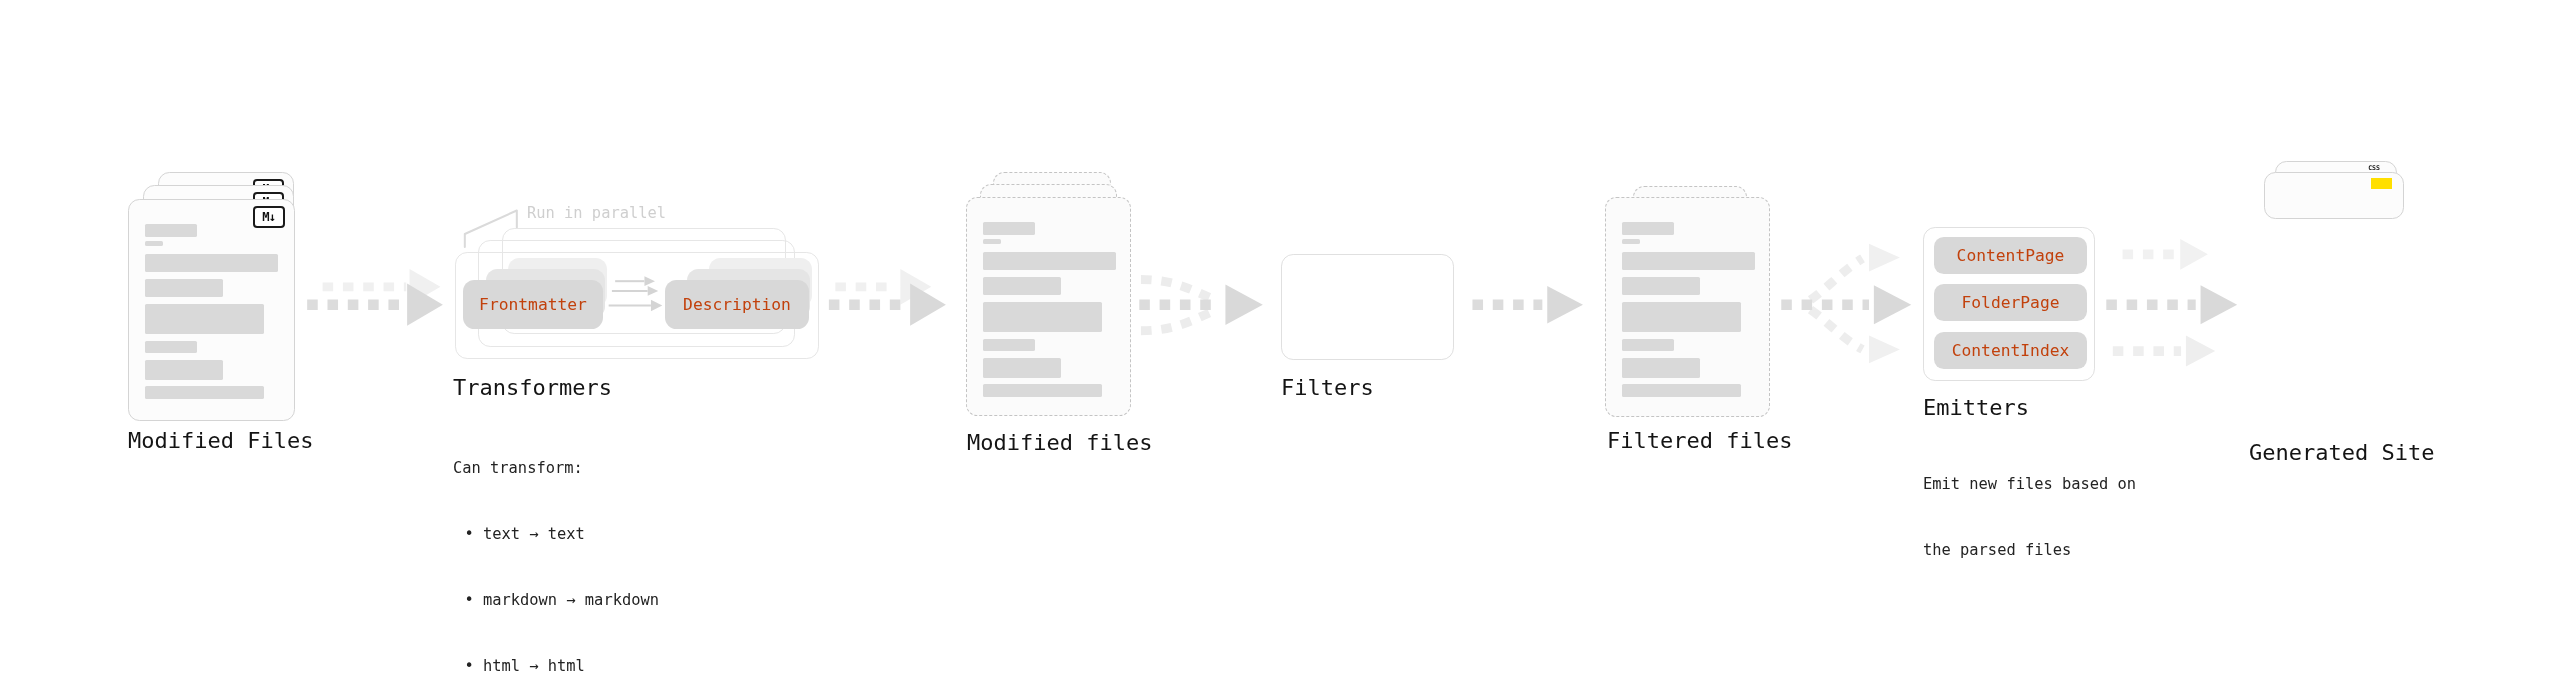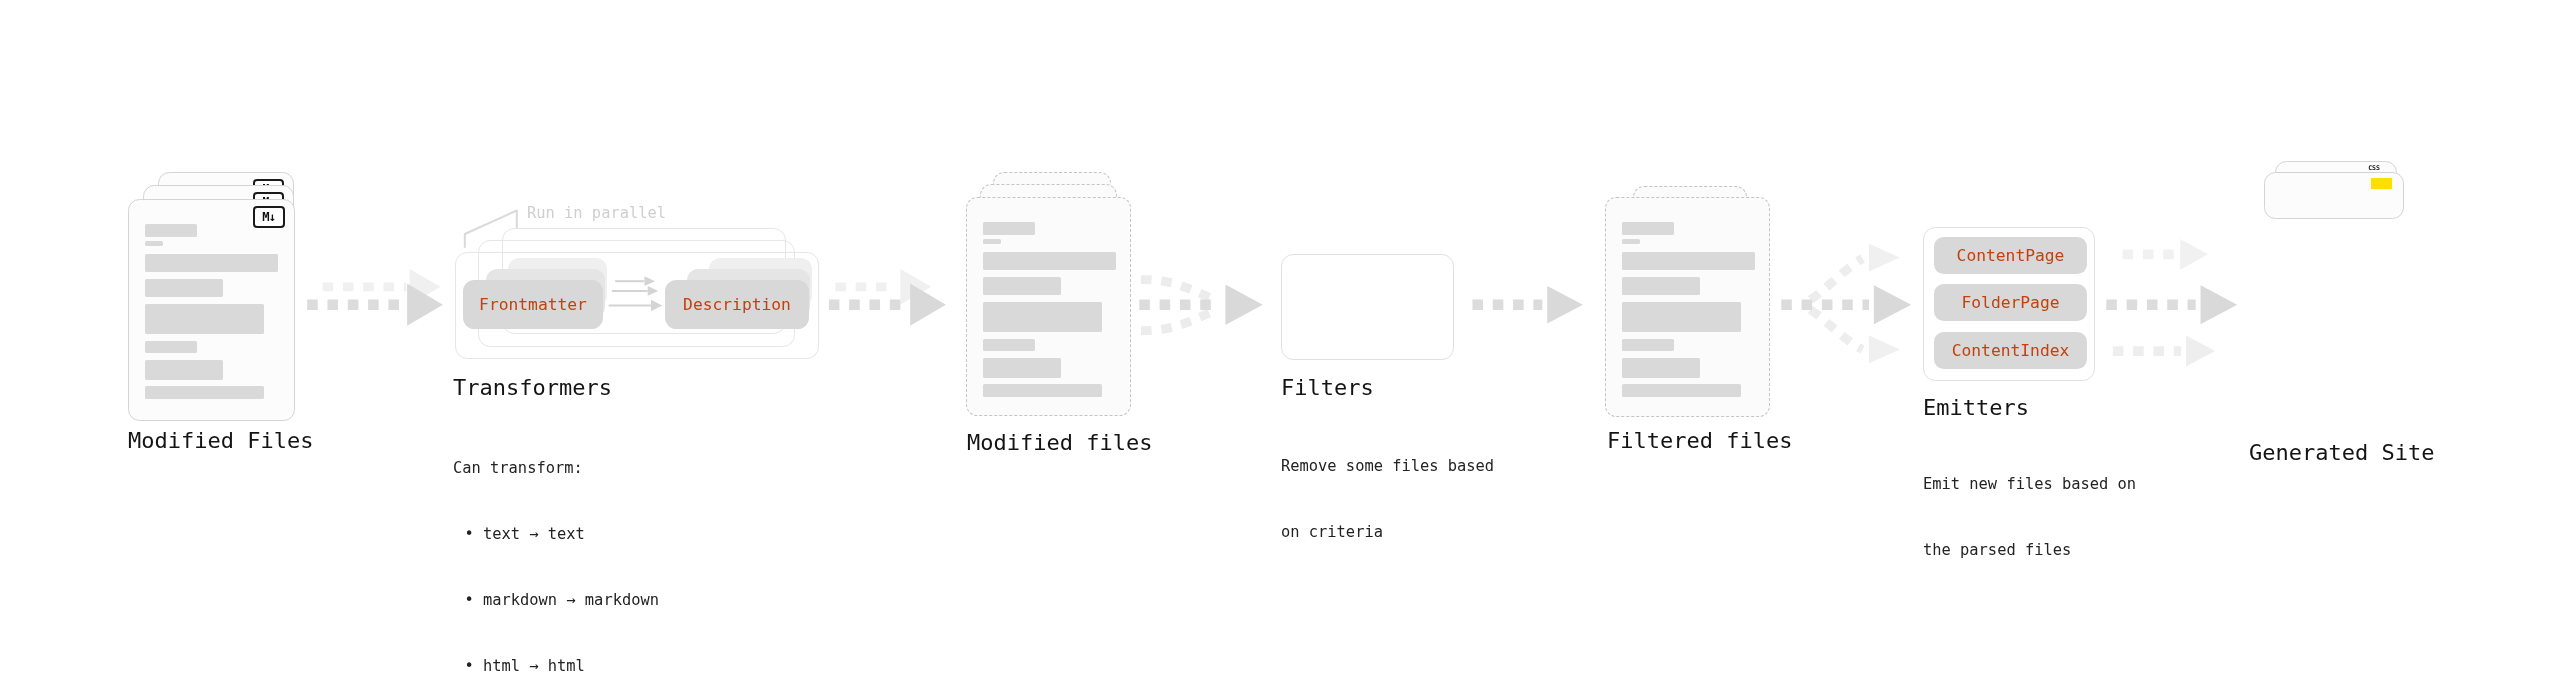--- a/index.html
+++ b/index.html
@@ -158,24 +158,20 @@
       <div class="bar" style="left: 16.3px; top: 79px; width: 78px; height: 18px;"></div>
       <div class="bar" style="left: 16.3px; top: 104px; width: 119px; height: 30px;"></div>
       <div class="bar" style="left: 16.3px; top: 141px; width: 52px; height: 12.2px;"></div>
       <div class="bar" style="left: 16.3px; top: 160px; width: 78px; height: 19.5px;"></div>
       <div class="bar" style="left: 16.3px; top: 186px; width: 119px; height: 13px;"></div>
     </div>
   <div class="heading" style="left:967px;top:430px;">Modified files</div>
 
   <div class="panel" style="left:1281px;top:254px;width:173px;height:106px;"></div>
   <div class="heading" style="left:1281px;top:375px;">Filters</div>
-  <div class="body-text" style="left:1281px;top:411px;">
-    <span>Remove some files based</span>
-    <span>on criteria</span>
-  </div>
 
   <div class="file dashed" style="left:1633px;top:186px;width:114px;height:41px;"></div>
   <div class="file dashed" style="left:1605px;top:197px;width:165px;height:220px;">
       <div class="bar" style="left: 16.3px; top: 24.4px; width: 52px; height: 12.2px;"></div>
       <div class="bar" style="left: 16.3px; top: 41px; width: 18px; height: 4.9px;"></div>
       <div class="bar" style="left: 16.3px; top: 54px; width: 133px; height: 18px;"></div>
       <div class="bar" style="left: 16.3px; top: 79px; width: 78px; height: 18px;"></div>
       <div class="bar" style="left: 16.3px; top: 104px; width: 119px; height: 30px;"></div>
       <div class="bar" style="left: 16.3px; top: 141px; width: 52px; height: 12.2px;"></div>
       <div class="bar" style="left: 16.3px; top: 160px; width: 78px; height: 19.5px;"></div>

